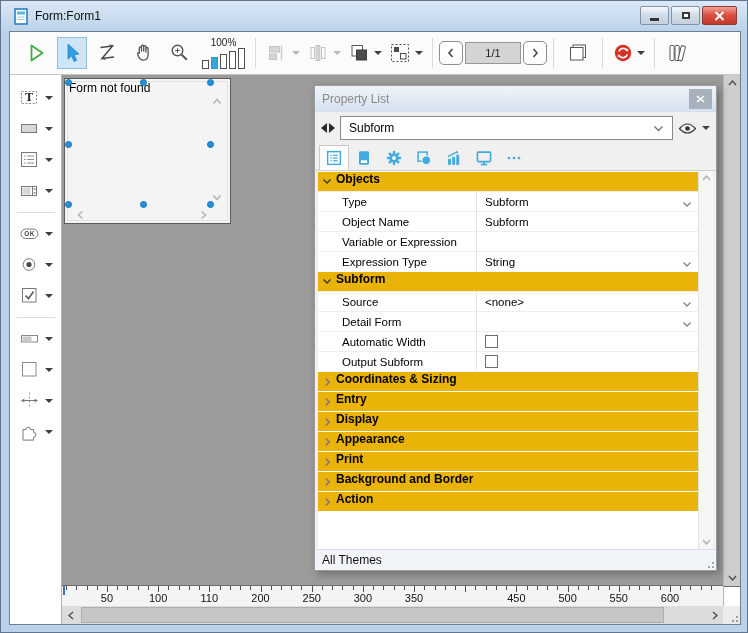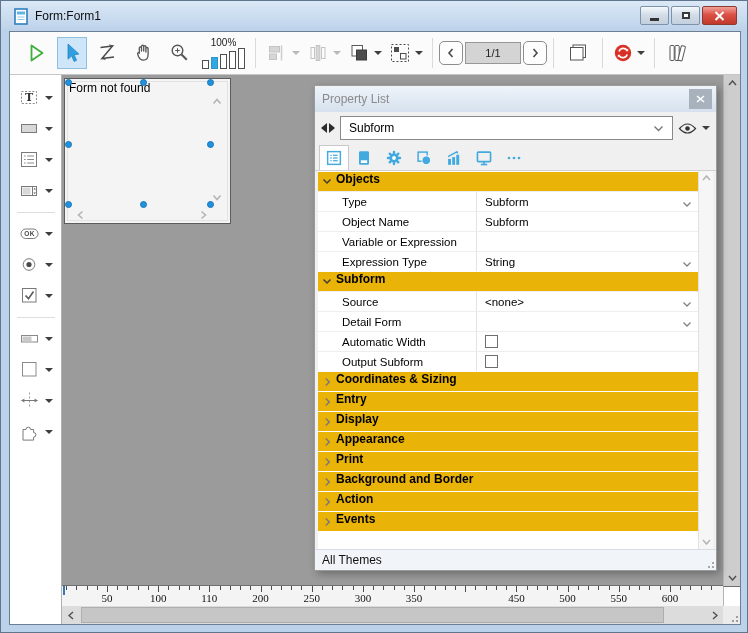--- a/index.html
+++ b/index.html
@@ -46,21 +46,21 @@
   
   .workspace{position:absolute;left:52px;top:43px;right:0;bottom:0;}
   .canvas{position:absolute;left:0;top:0;right:17px;bottom:38px;background:#9b9b9b;overflow:hidden;}
   .vscroll{position:absolute;right:0;top:0;width:17px;bottom:38px;background:#cdcdcd;border-left:1px solid #b5b5b5;box-sizing:border-box;}
   .vs-arr{position:absolute;left:0;width:17px;height:16px;display:flex;align-items:center;justify-content:center;}
   .ruler{position:absolute;left:0;right:17px;bottom:18px;height:20px;background:#f4f4f4;
     border-top:1px solid #6e6e6e;overflow:hidden;}
   .tick{position:absolute;top:0;width:1px;background:#4c4c4c;}
   .tick.minor{height:4px;}
   .tick.major{height:6px;}
-  .rlabel{position:absolute;top:6px;transform:translateX(-50%);font-size:11px;color:#111;font-family:Liberation Serif, serif;}
+  .rlabel{position:absolute;top:6px;transform:translateX(-50%);font-size:11px;color:#111;}
   .origin-mark{position:absolute;left:1px;top:0;width:2px;height:9px;background:#3b74b8;}
   .corner{position:absolute;right:0;bottom:18px;width:17px;height:20px;background:#fff;
     border-top:1px solid #6e6e6e;border-left:1px solid #b5b5b5;box-sizing:border-box;}
   .hscroll{position:absolute;left:0;right:17px;bottom:0;height:18px;background:#dcdcdc;display:flex;align-items:stretch;}
   .hs-arr{flex:0 0 17px;display:flex;align-items:center;justify-content:center;}
   .hs-track{flex:1;position:relative;}
   .hs-thumb{position:absolute;left:2px;top:1px;bottom:1px;right:42px;background:#c6c6c6;border:1px solid #aeaeae;box-sizing:border-box;}
   .grip{position:absolute;right:0;bottom:0;width:17px;height:18px;background:#ececec;}
   .grip i{position:absolute;width:2px;height:2px;background:#9d9d9d;}
   
@@ -719,28 +719,20 @@
               <span class="p-sec-label">Background and Border</span>
             </div>
             <div class="p-sec">
               <span class="p-chev">
                 <svg width="7" height="10" viewBox="0 0 7 10">
                   <polyline points="1.8,1.5 5.3,5 1.8,8.5" fill="none" stroke="#787878" stroke-width="1.5"></polyline>
                 </svg>
               </span>
               <span class="p-sec-label">Action</span>
             </div>
-            <div class="p-sec">
-              <span class="p-chev">
-                <svg width="7" height="10" viewBox="0 0 7 10">
-                  <polyline points="1.8,1.5 5.3,5 1.8,8.5" fill="none" stroke="#787878" stroke-width="1.5"></polyline>
-                </svg>
-              </span>
-              <span class="p-sec-label">Events</span>
-            </div>
           </div>
         <div class="pp-status">
           <span>All Themes</span>
           <div class="pp-grip">
             <i style="right:0;bottom:0"></i>
               <i style="right:4px;bottom:0"></i>
               <i style="right:0;bottom:4px"></i>
           </div>
         </div>
       </div>

